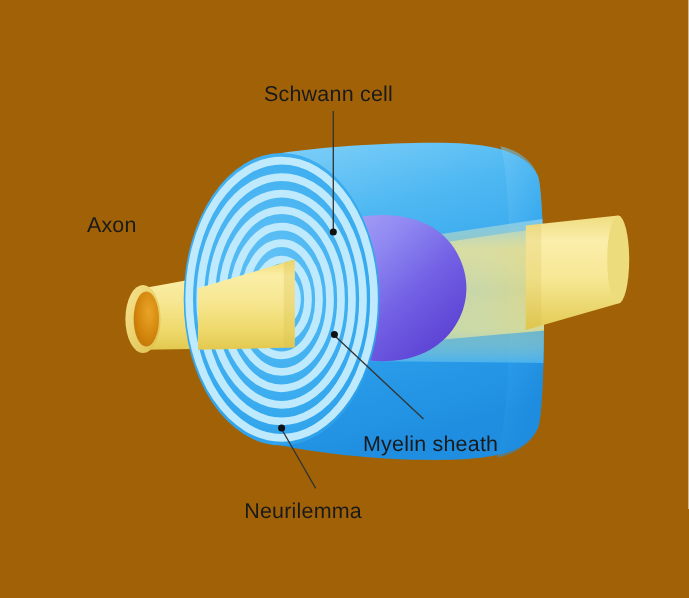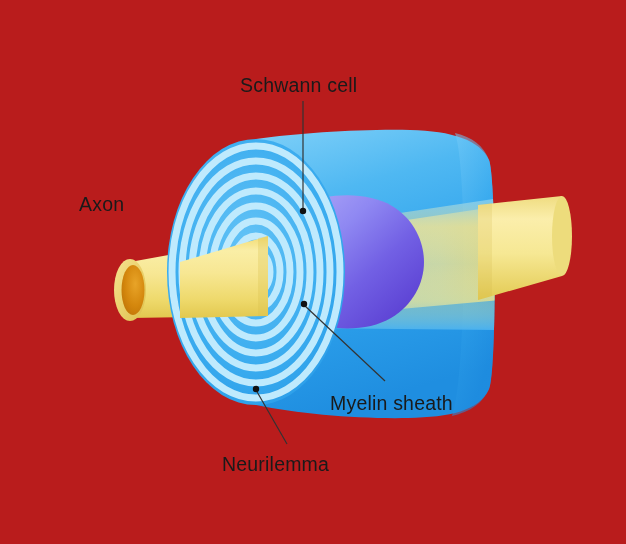--- a/index.html
+++ b/index.html
@@ -12,21 +12,21 @@
     width: 626px;
     height: 544px;
     font-family: "Liberation Sans", sans-serif;
     overflow: hidden;
     position: relative;
   }
   #diagram-root {
     position: relative;
     width: 626px;
     height: 544px;
-    background: #b91c1c;
+    background: #a16207;
   }
   svg#figure {
     display: block;
     width: 626px;
     height: 544px;
   }
   .label-text {
     font-family: "Liberation Sans", sans-serif;
     font-size: 19.5px;
     fill: #1a1a1a;

